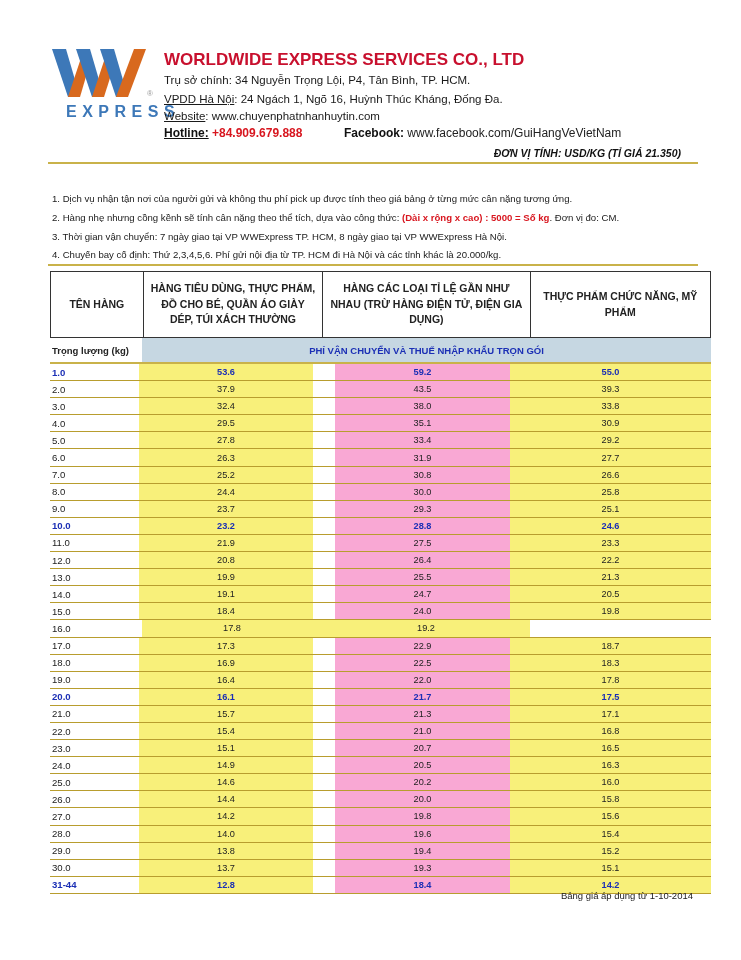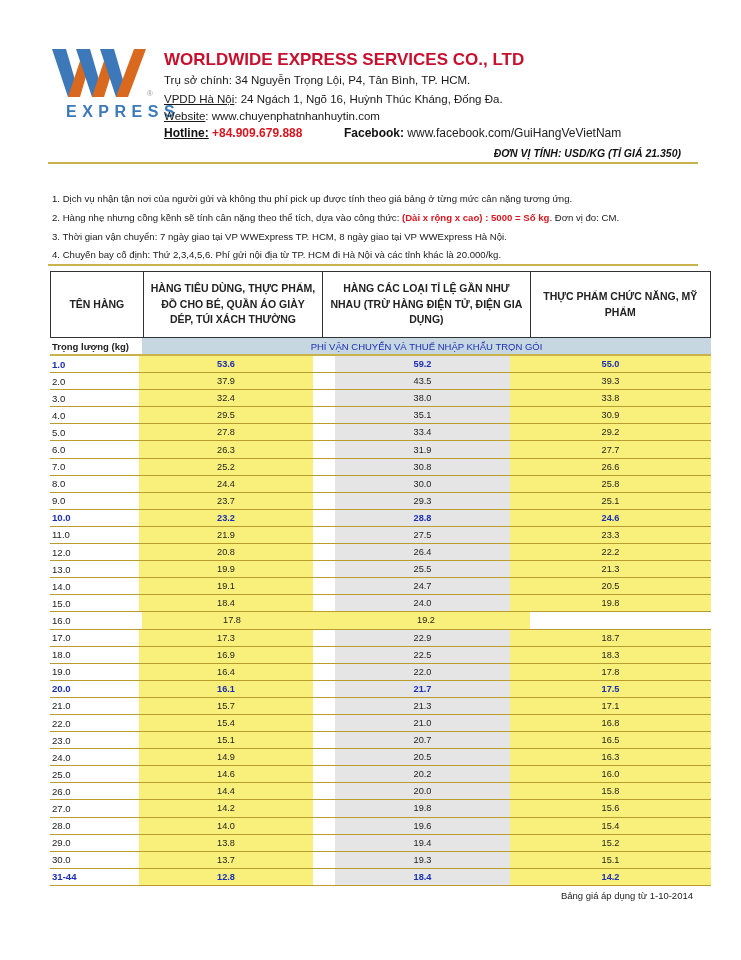--- a/index.html
+++ b/index.html
@@ -43,32 +43,32 @@
   .thead {
     display: flex; height: 67px; border: 1.5px solid #333; background: #fff;
   }
   .thead .th {
     display: flex; align-items: center; justify-content: center; text-align: center;
     font-size: 10.5px; font-weight: bold; color: #222; line-height: 1.5; padding: 0 6px;
   }
   .thead .th + .th { border-left: 1.5px solid #333; }
   .c0 { width: 92px; } .c1 { width: 180px; } .c2 { width: 181px; } .c3 { width: 208px; }
 
-  .subhead { display: flex; height: 18px; border-bottom: 2px solid #c9b24a; }
+  .subhead { display: flex; height: 26px; border-bottom: 2px solid #c9b24a; }
   .subhead .wlabel { width: 92px; font-size: 9.5px; font-weight: bold; color: #222; display: flex; align-items: center; padding-left: 2px; background: #fff; }
   .subhead .fee {
-    flex: 1; background: #c6d7e2; color: #1b2fb5; font-weight: normal; font-size: 9.5px;
+    flex: 1; background: #c6d7e2; color: #1b2fb5; font-weight: bold; font-size: 9.5px;
     display: flex; align-items: center; justify-content: center;
   }
 
   .row { display: flex; height: 17.1px; border-bottom: 1px solid #b89d2e; }
   .row .cell { display: flex; align-items: center; justify-content: center; font-size: 9.2px; color: #222; }
   .row .cell.w { justify-content: flex-start; padding-left: 2px; background: #fff; font-size: 9.6px; }
   .row .y { background: #f8f07a; }
-  .row .wh { background: #e5e5e5; margin-left: 22px; }
+  .row .wh { background: #f9a8d4; margin-left: 22px; }
   .row.hl .cell { color: #1b2fb5; font-weight: bold; }
 
   .footer-note { position: absolute; right: 48px; top: 890px; font-size: 9.5px; color: #222; }
 </style>
 </head>
 <body>
 
 <div class="page">
 
   <div class="logo">

